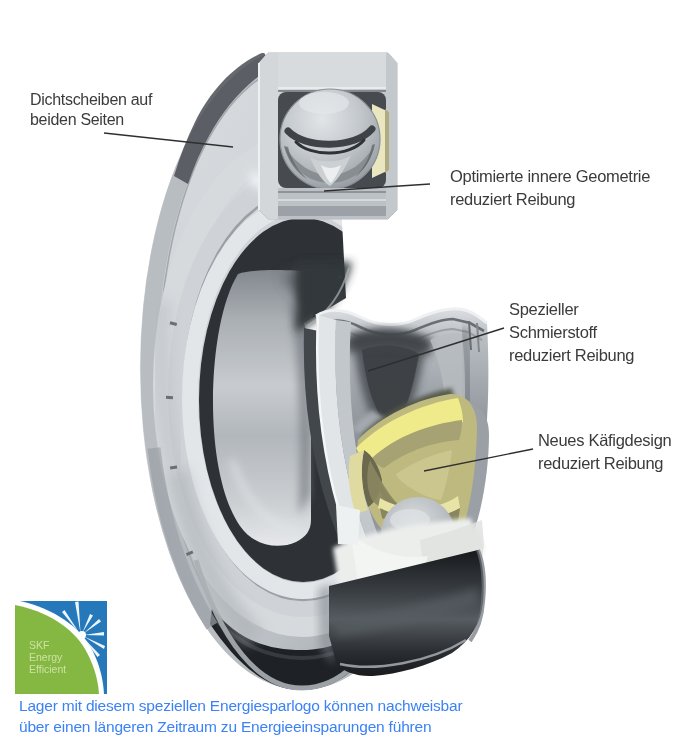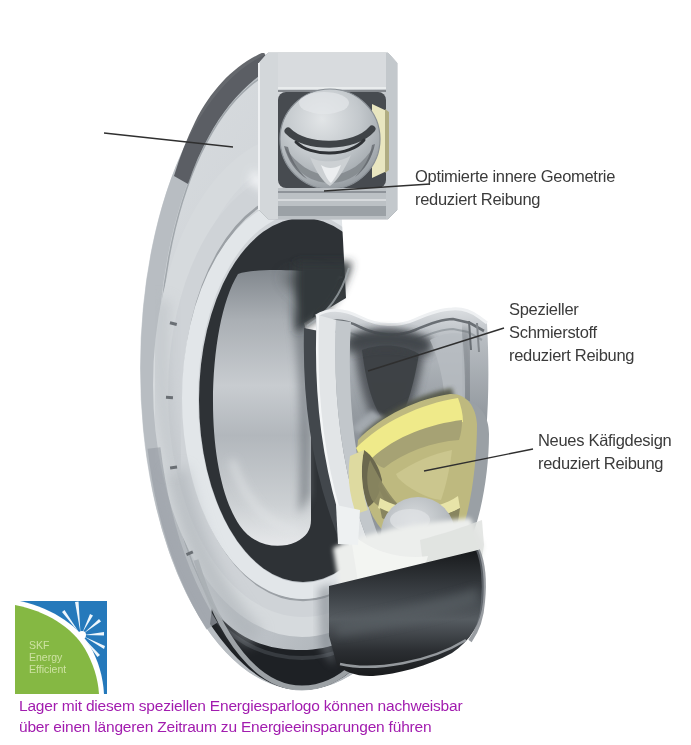--- a/index.html
+++ b/index.html
@@ -1,18 +1,18 @@
 <!DOCTYPE html>
 <html><head>
 <meta charset="utf-8">
 <style>
 html,body{margin:0;padding:0;background:#fff;}
 #stage{position:relative;width:691px;height:745px;overflow:hidden;background:#fff;font-family:"Liberation Sans",sans-serif;}
 .lbl{position:absolute;color:#3b3b3b;font-size:16.5px;line-height:23px;letter-spacing:-0.3px;white-space:nowrap;}
-#cap{position:absolute;left:19px;top:695px;color:#a21caf;font-size:15.5px;line-height:21px;letter-spacing:-0.2px;white-space:nowrap;}
+#cap{position:absolute;left:19px;top:695px;color:#3b82f6;font-size:15.5px;line-height:21px;letter-spacing:-0.2px;white-space:nowrap;}
 </style>
 </head>
 <body>
 <div id="stage">
 <svg width="691" height="745" viewBox="0 0 691 745" style="position:absolute;left:0;top:0">
 <defs>
 <linearGradient id="gFace" x1="0" y1="0" x2="0.7" y2="1">
  <stop offset="0" stop-color="#d9dde0"></stop>
  <stop offset="0.45" stop-color="#cfd3d7"></stop>
  <stop offset="0.8" stop-color="#bcc1c6"></stop>
@@ -247,17 +247,18 @@
    <path d="M83.5,638 L100,655 L97.5,657 Z"></path>
   </g>
   <circle cx="82" cy="635" r="4" fill="#ffffff"></circle>
  </g>
  <text x="29" y="649" font-family="Liberation Sans, sans-serif" font-size="10.5" fill="#cde2a2">SKF</text>
  <text x="29" y="661" font-family="Liberation Sans, sans-serif" font-size="10.5" fill="#cde2a2">Energy</text>
  <text x="29" y="673" font-family="Liberation Sans, sans-serif" font-size="10.5" fill="#cde2a2">Efficient</text>
 </g>
 </svg>
 
-<div class="lbl" style="left:415px;top:165px">Optimierte innere Geometrie<br>reduziert Reibung</div>
+<div class="lbl" style="left:30px;top:90px;font-size:16px;line-height:20px">Dichtscheiben auf<br>beiden Seiten</div>
+<div class="lbl" style="left:450px;top:165px">Optimierte innere Geometrie<br>reduziert Reibung</div>
 <div class="lbl" style="left:509px;top:298px">Spezieller<br>Schmierstoff<br>reduziert Reibung</div>
 <div class="lbl" style="left:538px;top:429px">Neues Käfigdesign<br>reduziert Reibung</div>
 <div id="cap">Lager mit diesem speziellen Energiesparlogo können nachweisbar<br>über einen längeren Zeitraum zu Energieeinsparungen führen</div>
 </div>
 
 </body></html>

